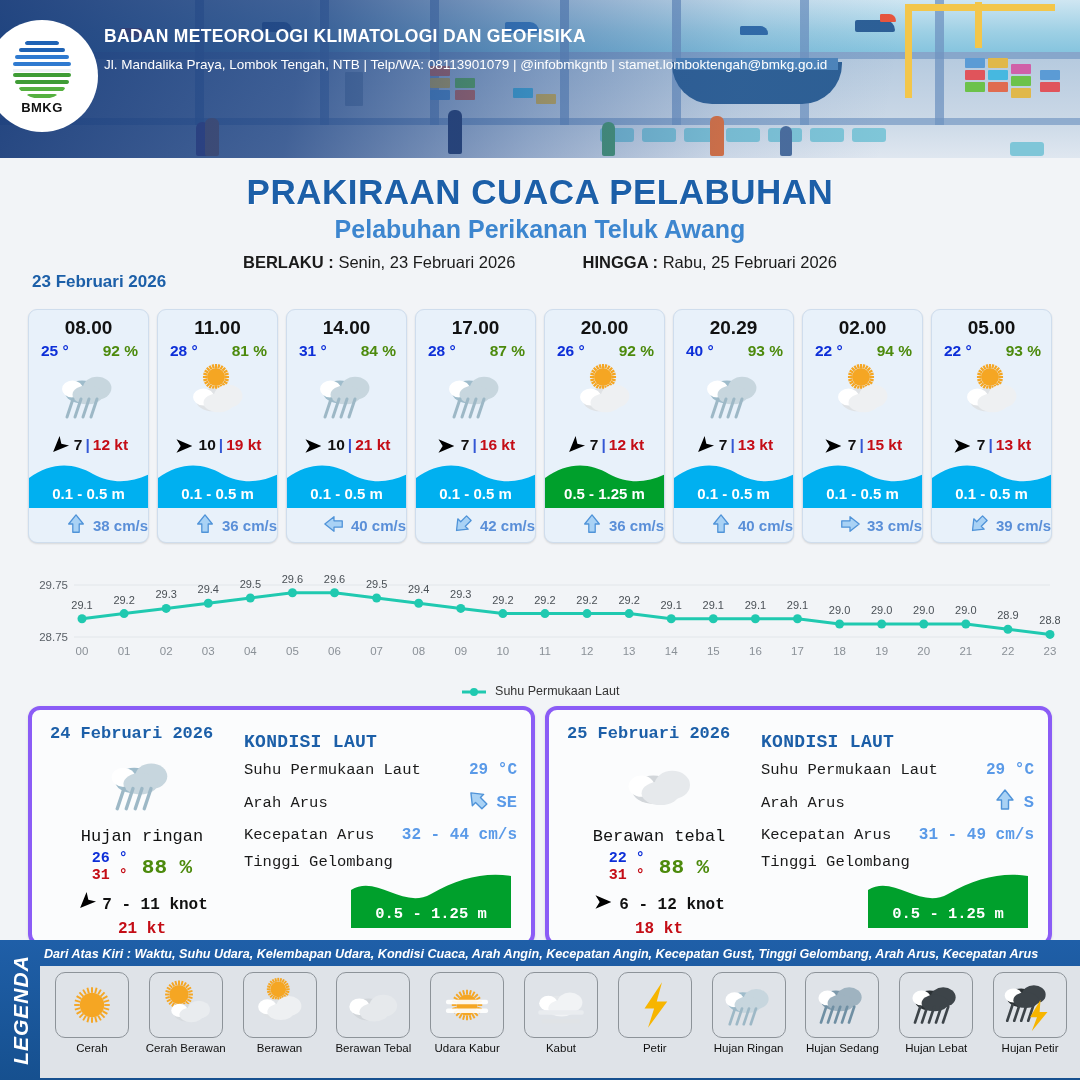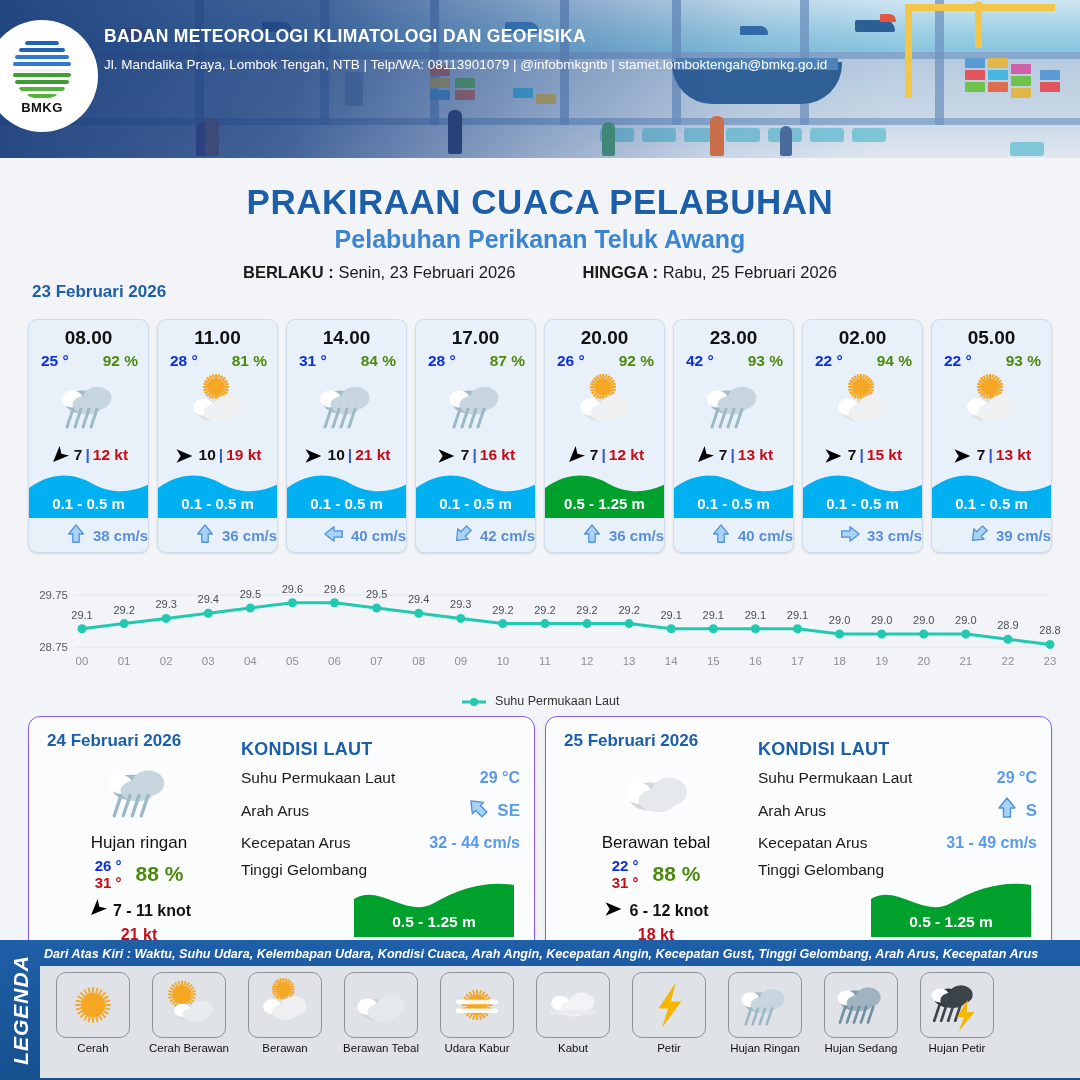--- a/index.html
+++ b/index.html
@@ -47,21 +47,21 @@
   }
   .logo-circle { width:62px; height:62px; position:relative; overflow:hidden; border-radius:31px; }
   .logo-circle .bar { position:absolute; left:0; width:100%; height:4px; }
   .logo-text { font-size:13px; font-weight:bold; letter-spacing:.5px; color:#111; margin-top:1px; }
   .hdr-text { position:absolute; left:104px; top:26px; z-index:7; color:#fff; }
   .hdr-line1 { font-size:17.5px; font-weight:bold; letter-spacing:.3px; }
   .hdr-line2 { font-size:27px; font-weight:bold; margin-top:5px; letter-spacing:.2px; }
   .hdr-line3 { font-size:13.5px; margin-top:10px; font-weight:400; }
 
   
-  .title-wrap { text-align:center; padding-top:24px; }
+  .title-wrap { text-align:center; padding-top:14px; }
   .title-main {
     font-size:35px; font-weight:bold; color:#1c5fa8; letter-spacing:.5px;
     text-shadow: 1px 1px 0 rgba(255,255,255,.8);
   }
   .title-sub { font-size:25px; font-weight:bold; color:#3d86cf; margin-top:3px; }
   .valid-row { margin-top:9px; font-size:16.5px; color:#1b1b1b; }
   .valid-row .lbl { font-weight:bold; }
   .valid-row .gap { display:inline-block; width:58px; }
 
   .date-label {
@@ -94,22 +94,22 @@
     font-size:15px; font-weight:bold; color:#5a8fd8; }
 
   
   .chart-box { margin:12px 20px 0 20px; height:115px; position:relative; }
   .chart-legend { text-align:center; font-size:12.5px; color:#333; margin-top:2px; }
   .chart-legend .swatch { display:inline-block; vertical-align:middle; margin-right:5px; }
 
   
   .daypanels { display:flex; gap:10px; padding:8px 28px 0 28px; }
   .daypanel {
-    flex:1; background:#fbfcfd; border:1px solid #8b5cf6; border-radius:12px;
-    height:240px; position:relative; box-shadow:0 1px 3px rgba(0,0,0,.10);
+    flex:1; background:#fbfcfd; border:4px solid #8b5cf6; border-radius:12px;
+    height:240px; position:relative; box-shadow:0 1px 3px rgba(0,0,0,.10);font-family:Liberation Mono, monospace;
   }
   .dp-date { position:absolute; left:18px; top:14px; font-size:17px; font-weight:bold; color:#1c5fa8; }
   .dp-left { position:absolute; left:10px; top:38px; width:200px; text-align:center; }
   .dp-cond { font-size:17px; color:#111; margin-top:2px; }
   .dp-temps { display:flex; align-items:center; justify-content:center; gap:14px; margin-top:4px; }
   .dp-tcol { font-size:15px; font-weight:bold; text-align:left; }
   .dp-tmin { color:#0d2fd8; }
   .dp-tmax { color:#c40d16; }
   .dp-hum { font-size:21px; font-weight:bold; color:#4c8a0c; }
   .dp-wind { display:flex; align-items:center; justify-content:center; gap:6px; margin-top:8px; font-size:16px; font-weight:bold; color:#111;}
@@ -497,23 +497,23 @@
       <div class="wave-txt">0.5 - 1.25 m</div>
     </div>
     <div class="c-cur">
       <span><svg width="22" height="22" viewBox="0 0 24 24" style="transform:rotate(180deg)">
     <path d="M12 22 L4 12 L8.5 12 L8.5 3 L15.5 3 L15.5 12 L20 12 Z" fill="#a9d2f5" stroke="#4f93d8" stroke-width="1.4" stroke-linejoin="round"></path>
           </svg></span>
       <span>36 cm/s</span>
     </div>
     </div>
     <div class="card">
-    <div class="c-time">23.00</div>
+    <div class="c-time">20.29</div>
     <div class="c-th">
-      <span class="c-temp">42 °</span>
+      <span class="c-temp">40 °</span>
       <span class="c-hum">93 %</span>
     </div>
     <div class="c-icon">
         <svg width="64" height="64" viewBox="0 0 64 64">
           <g transform="translate(6,8) scale(0.95)">
      <ellipse cx="20" cy="22" rx="18" ry="12" fill="#9fbccb"></ellipse>
      <ellipse cx="36" cy="18" rx="15" ry="12" fill="#c7d6de"></ellipse>
      <ellipse cx="10" cy="19" rx="11" ry="9" fill="#ffffff"></ellipse>
      <ellipse cx="26" cy="25" rx="16" ry="10" fill="#c7d6de"></ellipse>
           </g>
@@ -1099,20 +1099,38 @@
             <line x1="30" y1="34" x2="24" y2="52" stroke="#6f8fa3" stroke-width="3" stroke-linecap="round"></line>
             <line x1="38" y1="34" x2="32" y2="52" stroke="#6f8fa3" stroke-width="3" stroke-linecap="round"></line>
             <line x1="46" y1="34" x2="40" y2="52" stroke="#6f8fa3" stroke-width="3" stroke-linecap="round"></line>
           </svg>
         </div>
     <div class="leg-label">Hujan Sedang</div>
       </div>
       <div class="leg-item">
         <div class="leg-box">
           <svg width="56" height="56" viewBox="0 0 64 64">
+            <g transform="translate(6,6) scale(0.95)">
+     <ellipse cx="20" cy="22" rx="18" ry="12" fill="#2b3134"></ellipse>
+     <ellipse cx="36" cy="18" rx="15" ry="12" fill="#3d4449"></ellipse>
+     <ellipse cx="10" cy="19" rx="11" ry="9" fill="#ffffff"></ellipse>
+     <ellipse cx="26" cy="25" rx="16" ry="10" fill="#3d4449"></ellipse>
+            </g>
+            <line x1="14" y1="34" x2="8" y2="52" stroke="#3d4449" stroke-width="3" stroke-linecap="round"></line>
+            <line x1="22" y1="34" x2="16" y2="52" stroke="#3d4449" stroke-width="3" stroke-linecap="round"></line>
+            <line x1="30" y1="34" x2="24" y2="52" stroke="#3d4449" stroke-width="3" stroke-linecap="round"></line>
+            <line x1="38" y1="34" x2="32" y2="52" stroke="#3d4449" stroke-width="3" stroke-linecap="round"></line>
+            <line x1="46" y1="34" x2="40" y2="52" stroke="#3d4449" stroke-width="3" stroke-linecap="round"></line>
+          </svg>
+        </div>
+    <div class="leg-label">Hujan Lebat</div>
+      </div>
+      <div class="leg-item">
+        <div class="leg-box">
+          <svg width="56" height="56" viewBox="0 0 64 64">
             <g transform="translate(4,4) scale(0.9)">
      <ellipse cx="20" cy="22" rx="18" ry="12" fill="#2b3134"></ellipse>
      <ellipse cx="36" cy="18" rx="15" ry="12" fill="#3d4449"></ellipse>
      <ellipse cx="10" cy="19" rx="11" ry="9" fill="#ffffff"></ellipse>
      <ellipse cx="26" cy="25" rx="16" ry="10" fill="#3d4449"></ellipse>
             </g>
             <line x1="12" y1="32" x2="6" y2="50" stroke="#3d4449" stroke-width="3" stroke-linecap="round"></line>
             <line x1="20" y1="32" x2="14" y2="50" stroke="#3d4449" stroke-width="3" stroke-linecap="round"></line>
             <line x1="28" y1="32" x2="22" y2="50" stroke="#3d4449" stroke-width="3" stroke-linecap="round"></line>
             <line x1="36" y1="32" x2="30" y2="50" stroke="#3d4449" stroke-width="3" stroke-linecap="round"></line>

